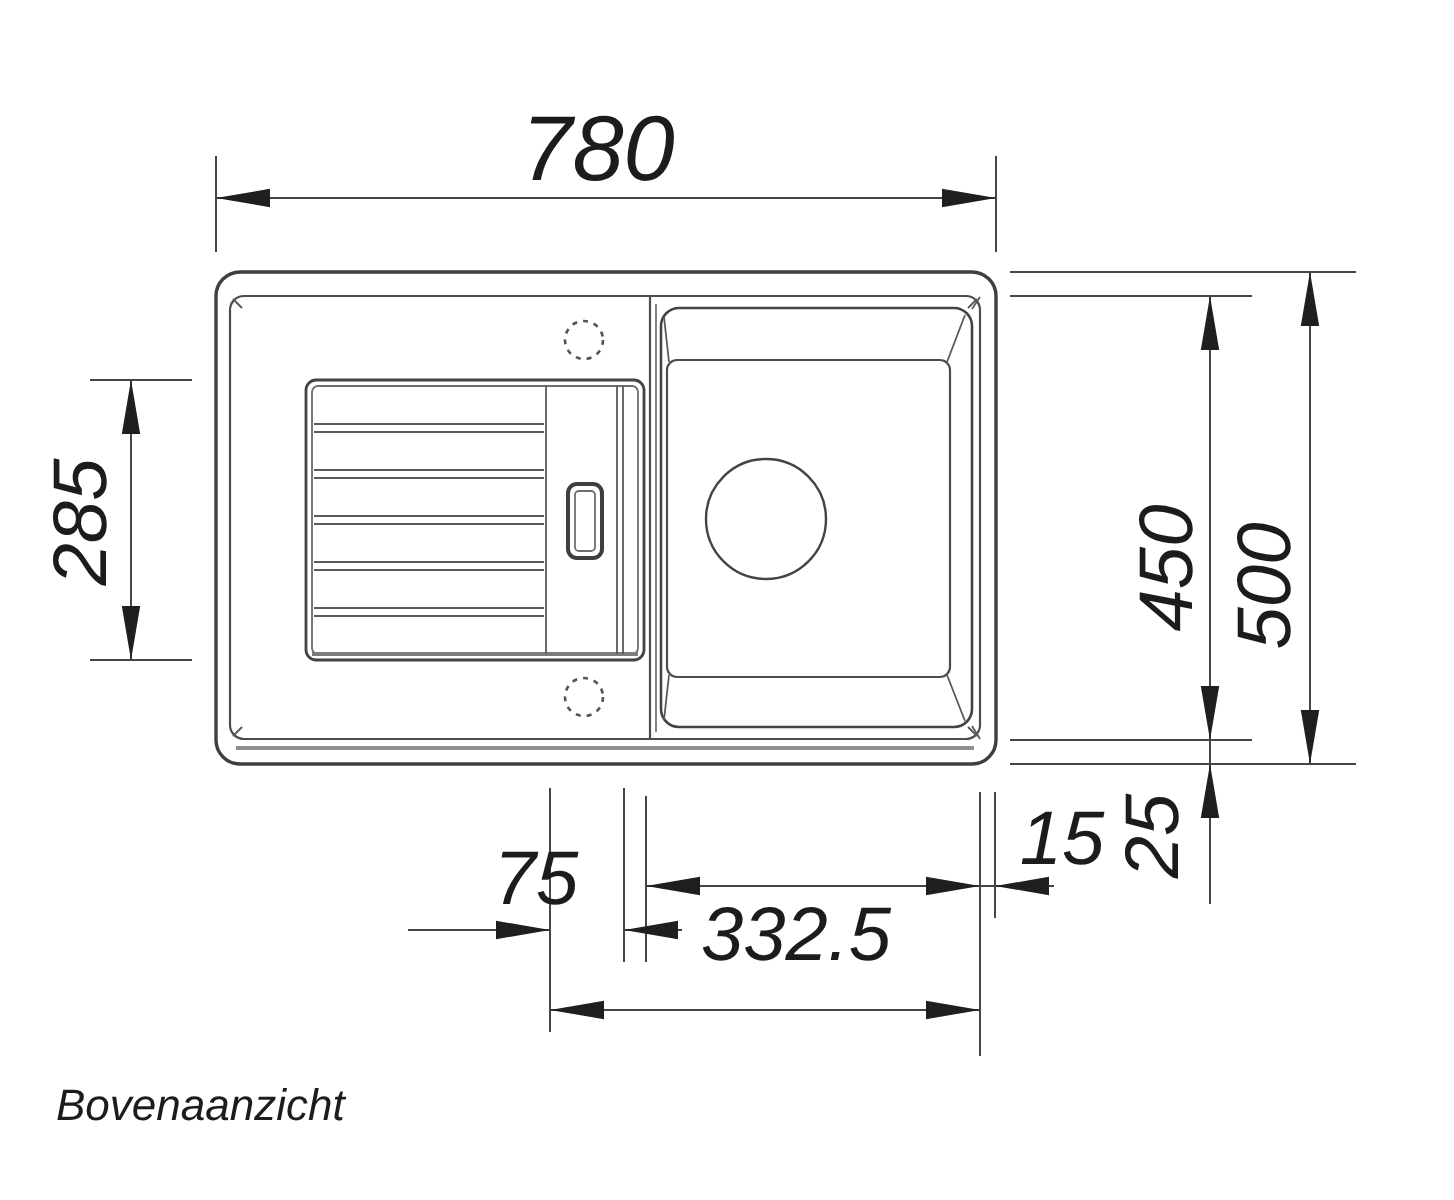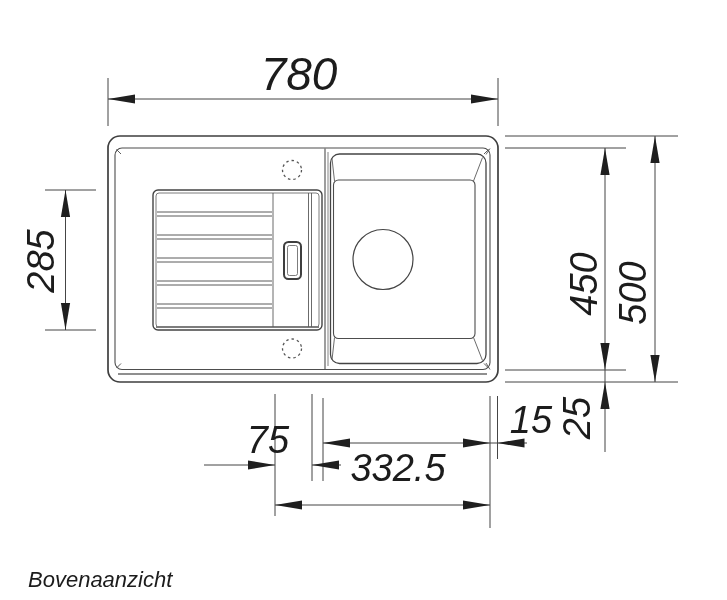--- a/index.html
+++ b/index.html
@@ -22,21 +22,20 @@
   }
   .dt.big{font-size:46px;}
   .dt.rot{transform:translate(-50%,-50%) rotate(-90deg);}
   .drawing-title{
     position:absolute;
     left:28px;top:540px;
     color:var(--dimension-text,#111111);
     font-size:22px;
     line-height:1.2;
     white-space:nowrap;
-    margin-top:27px;
   }
 </style>
 </head>
 <body>
 
 <div class="canvas">
 
   <svg width="727" height="600" viewBox="0 0 727 600">
 
     <g fill="none">

